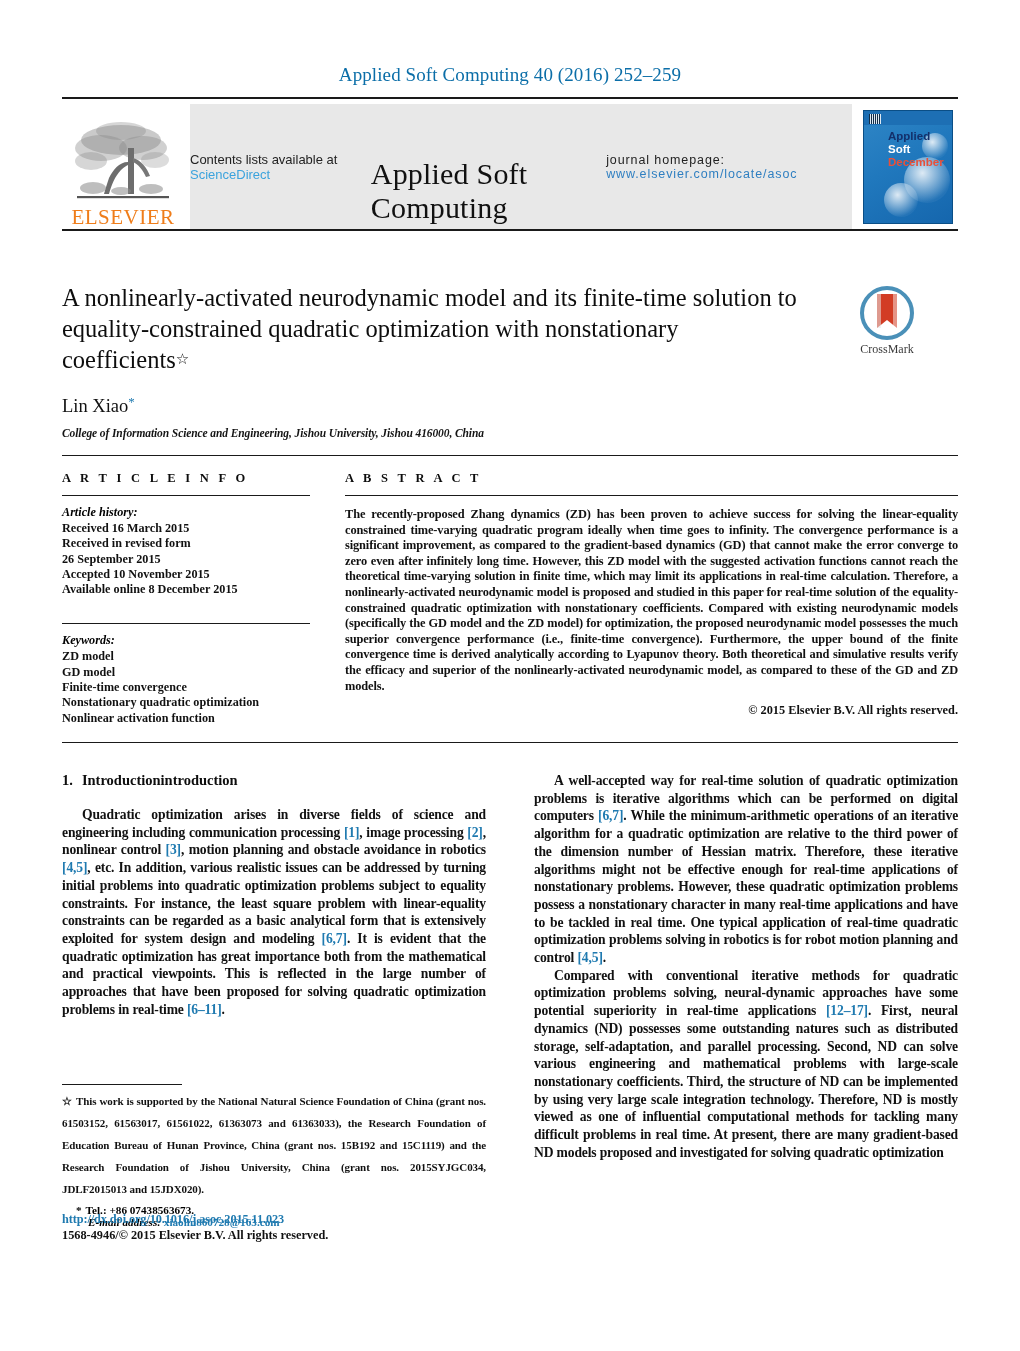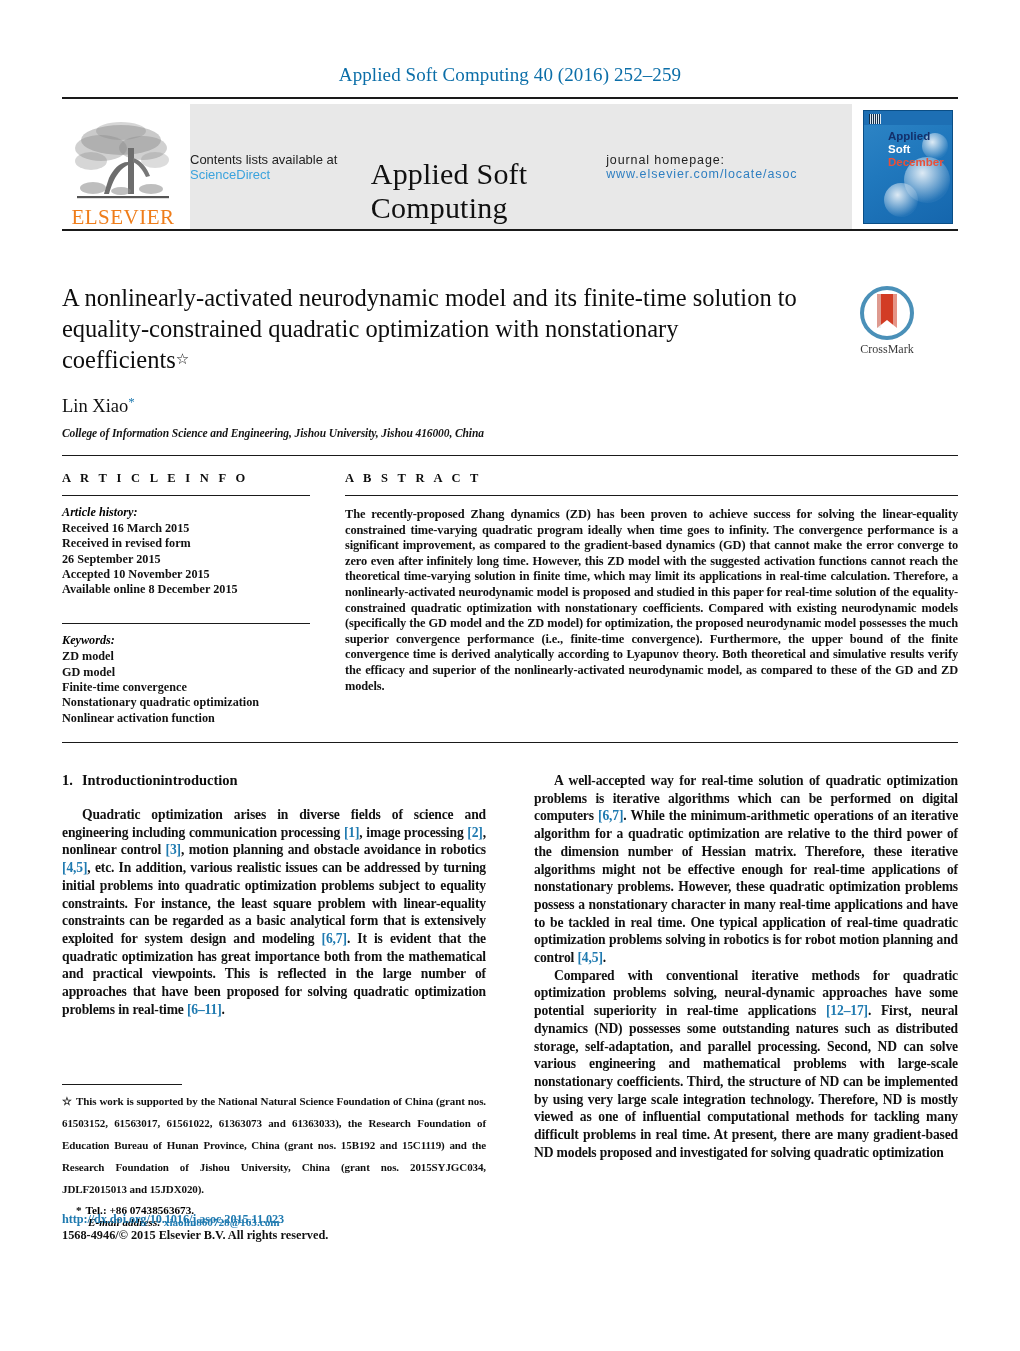--- a/index.html
+++ b/index.html
@@ -444,20 +444,21 @@
     <div class="info-line">GD model</div>
     <div class="info-line">Finite-time convergence</div>
     <div class="info-line">Nonstationary quadratic optimization</div>
     <div class="info-line">Nonlinear activation function</div>
   </div>
 
   <div class="abs-col">
     <div class="sec-head">A B S T R A C T</div>
     <div class="hr-thin abs"></div>
     <div class="abstract-text">The recently-proposed Zhang dynamics (ZD) has been proven to achieve success for solving the linear-equality constrained time-varying quadratic program ideally when time goes to infinity. The convergence performance is a significant improvement, as compared to the gradient-based dynamics (GD) that cannot make the error converge to zero even after infinitely long time. However, this ZD model with the suggested activation functions cannot reach the theoretical time-varying solution in finite time, which may limit its applications in real-time calculation. Therefore, a nonlinearly-activated neurodynamic model is proposed and studied in this paper for real-time solution of the equality-constrained quadratic optimization with nonstationary coefficients. Compared with existing neurodynamic models (specifically the GD model and the ZD model) for optimization, the proposed neurodynamic model possesses the much superior convergence performance (i.e., finite-time convergence). Furthermore, the upper bound of the finite convergence time is derived analytically according to Lyapunov theory. Both theoretical and simulative results verify the efficacy and superior of the nonlinearly-activated neurodynamic model, as compared to these of the GD and ZD models.</div>
+    <div class="copyright">© 2015 Elsevier B.V. All rights reserved.</div>
   </div>
 
   <div class="rule-bottom"></div>
 
   <div class="body-left">
     <div class="sect-title">
       <span class="sect-num">1.</span><span>Introductionintroduction</span>
     </div>
     <p class="body" style="text-indent:20px;">Quadratic optimization arises in diverse fields of science and engineering including communication processing <span class="ref">[1]</span>, image processing <span class="ref">[2]</span>, nonlinear control <span class="ref">[3]</span>, motion planning and obstacle avoidance in robotics <span class="ref">[4,5]</span>, etc. In addition, various realistic issues can be addressed by turning initial problems into quadratic optimization problems subject to equality constraints. For instance, the least square problem with linear-equality constraints can be regarded as a basic analytical form that is extensively exploited for system design and modeling <span class="ref">[6,7]</span>. It is evident that the quadratic optimization has great importance both from the mathematical and practical viewpoints. This is reflected in the large number of approaches that have been proposed for solving quadratic optimization problems in real-time <span class="ref">[6–11]</span>.</p>
   </div>

